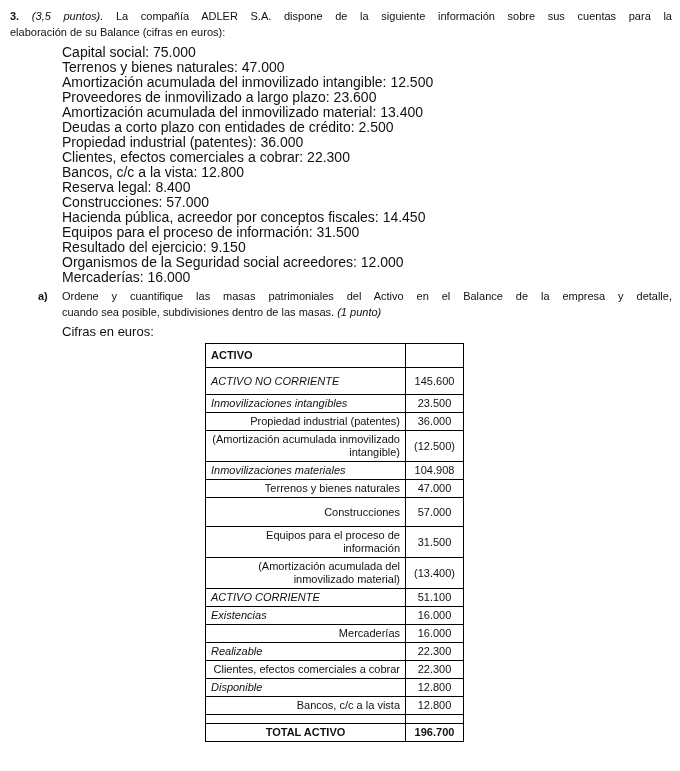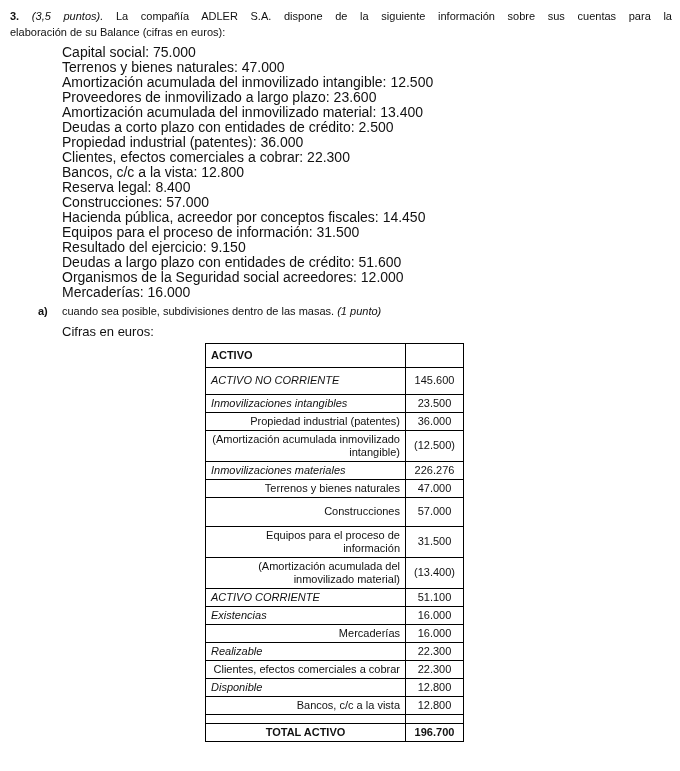--- a/index.html
+++ b/index.html
@@ -74,28 +74,28 @@
     <div>Amortización acumulada del inmovilizado material: 13.400</div>
     <div>Deudas a corto plazo con entidades de crédito: 2.500</div>
     <div>Propiedad industrial (patentes): 36.000</div>
     <div>Clientes, efectos comerciales a cobrar: 22.300</div>
     <div>Bancos, c/c a la vista: 12.800</div>
     <div>Reserva legal: 8.400</div>
     <div>Construcciones: 57.000</div>
     <div>Hacienda pública, acreedor por conceptos fiscales: 14.450</div>
     <div>Equipos para el proceso de información: 31.500</div>
     <div>Resultado del ejercicio: 9.150</div>
-    <div>Deudas a largo plazo con entidades de crédito: 51.600</div>
     <div>Organismos de la Seguridad social acreedores: 12.000</div>
     <div>Mercaderías: 16.000</div>
   </div>
 
   <div class="qa">
     <span class="qa-label">a)</span>
     <div class="qa-body">
+      <div class="jline">Ordene y cuantifique las masas patrimoniales del Activo en el Balance de la empresa y detalle,</div>
       <div><span>cuando sea posible, subdivisiones dentro de las masas.</span> <i>(1 punto)</i></div>
     </div>
   </div>
 
   <div class="cifras">Cifras en euros:</div>
 
   <table class="balance">
     <tbody>
         <tr class="row-head">
       <td class="lbl">ACTIVO</td>
@@ -112,21 +112,21 @@
     <tr class="row-det">
       <td class="lbl">Propiedad industrial (patentes)</td>
       <td class="val">36.000</td>
     </tr>
     <tr class="row-det">
       <td class="lbl">(Amortización acumulada inmovilizado intangible)</td>
       <td class="val">(12.500)</td>
     </tr>
     <tr class="row-sub">
       <td class="lbl">Inmovilizaciones materiales</td>
-      <td class="val">226.276</td>
+      <td class="val">104.908</td>
     </tr>
     <tr class="row-det">
       <td class="lbl">Terrenos y bienes naturales</td>
       <td class="val">47.000</td>
     </tr>
     <tr class="row-det h29">
       <td class="lbl">Construcciones</td>
       <td class="val">57.000</td>
     </tr>
     <tr class="row-det">

